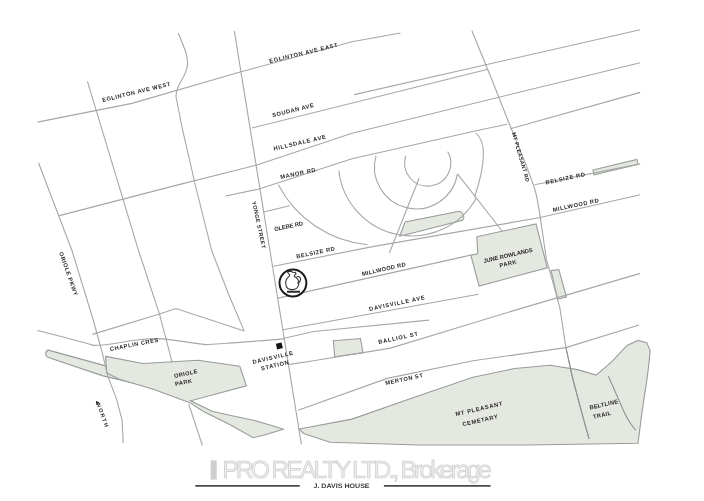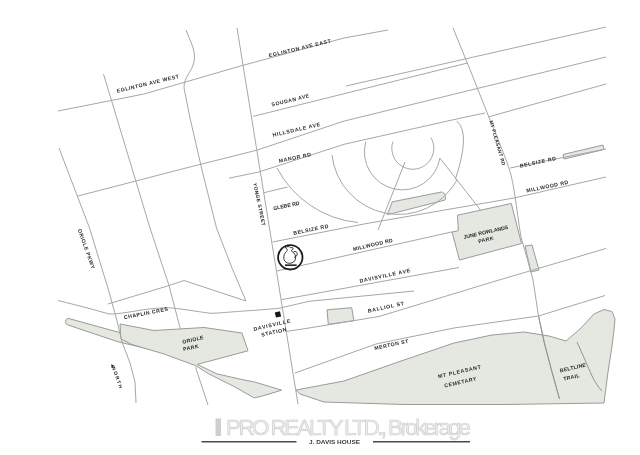--- a/index.html
+++ b/index.html
@@ -1,16 +1,16 @@
 <!DOCTYPE html>
 <html><head>
 <meta charset="utf-8">
 <style>
 html,body{margin:0;padding:0;background:#fff;}
-#map{width:552px;height:455px;position:relative;font-family:"Liberation Sans",sans-serif;padding-left:24px;}
+#map{width:552px;height:455px;position:relative;font-family:"Liberation Sans",sans-serif;}
 text{font-family:"Liberation Sans",sans-serif;-webkit-font-smoothing:antialiased;}
 .lbl{font-weight:700;fill:#282828;}
 </style>
 </head>
 <body>
 
 <div id="map">
 <svg width="640" height="455" viewBox="0 0 640 455">
 <rect x="0" y="0" width="640" height="455" fill="#ffffff"></rect>
 

